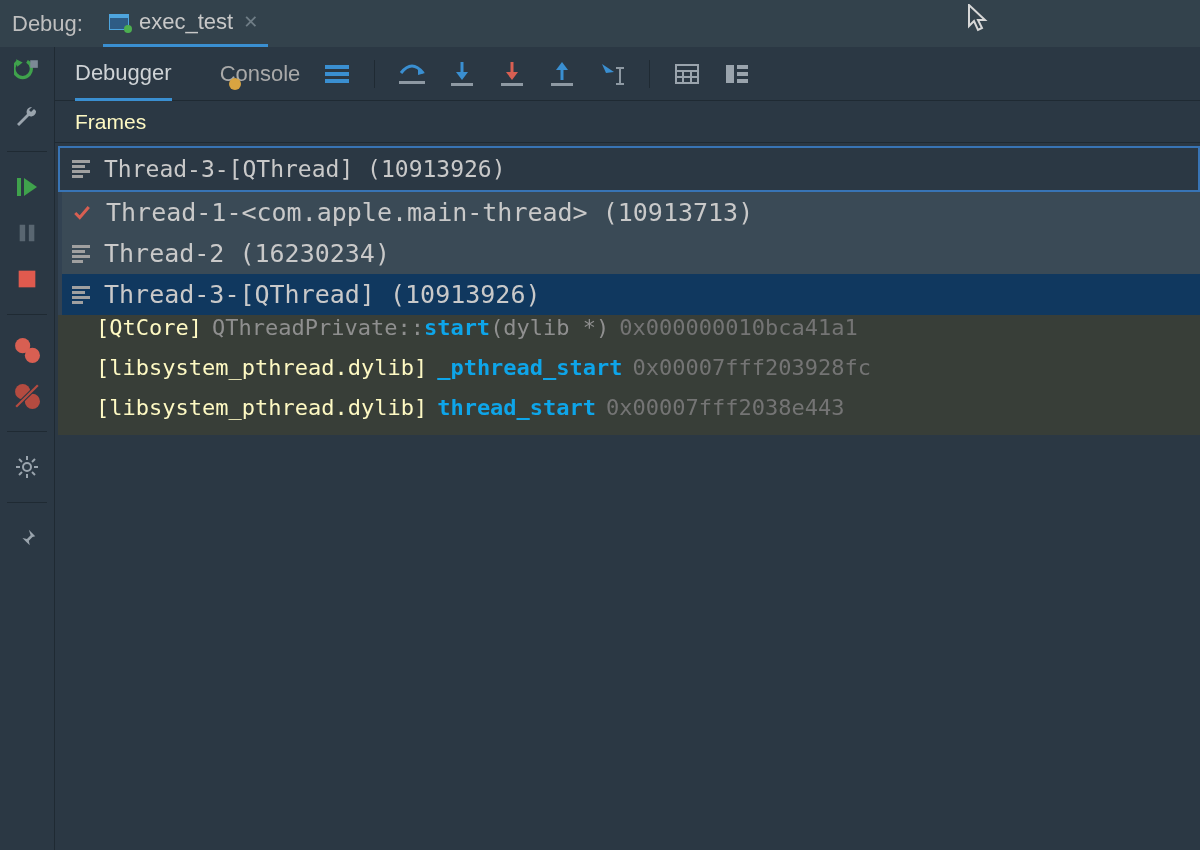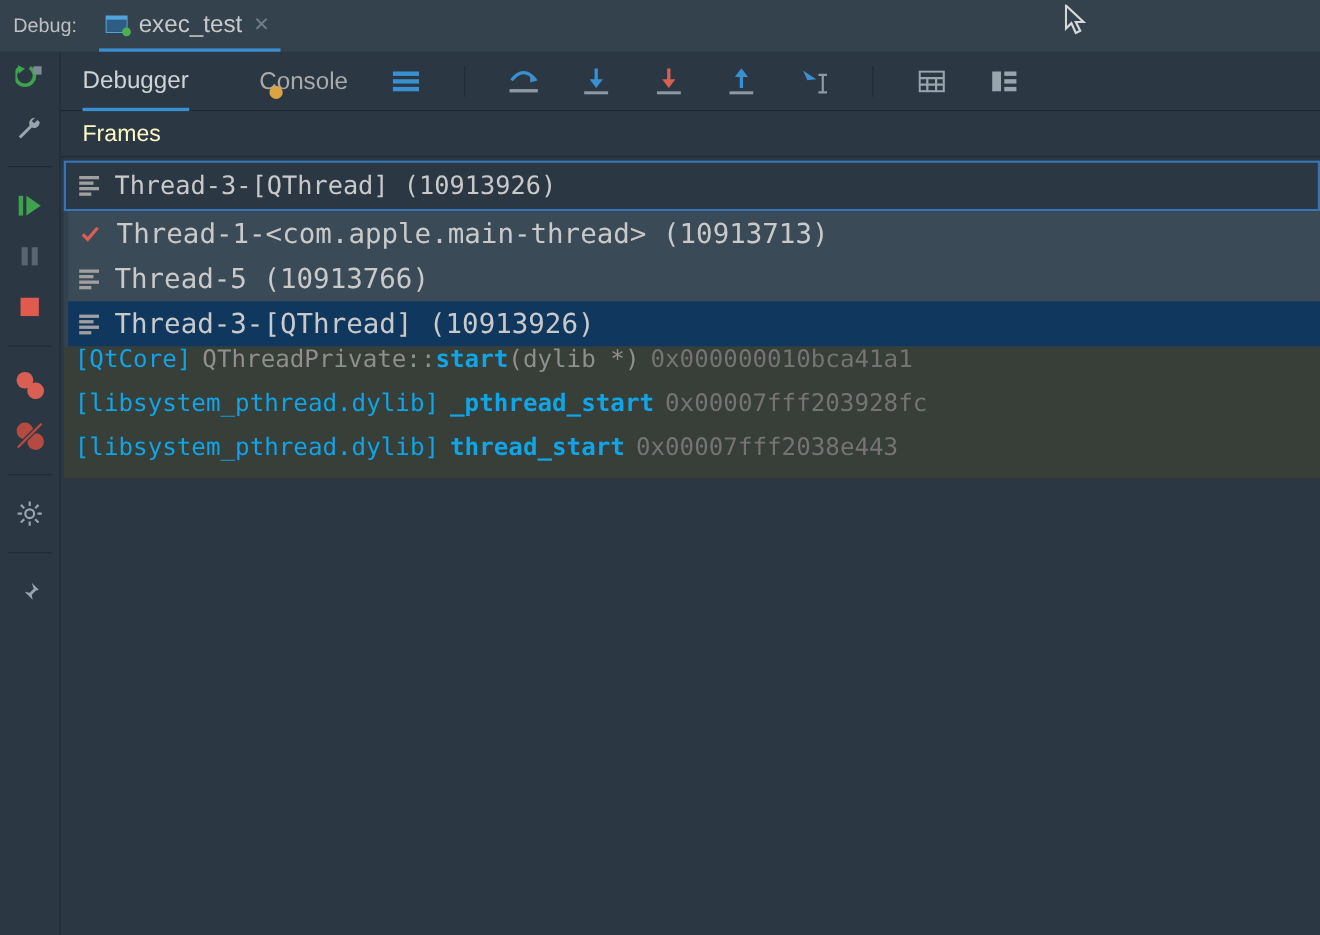--- a/index.html
+++ b/index.html
@@ -15,21 +15,21 @@
 
   
   .topbar {
     display: flex;
     align-items: center;
     height: 47px;
     padding-left: 12px;
     background: #33424c;
     gap: 20px;
   }
-  .topbar .title { color: #bfbfbf; font-family: -apple-system, "Segoe UI", sans-serif; font-size: 18px; }
+  .topbar .title { color: #bfbfbf; font-family: -apple-system, "Segoe UI", sans-serif; font-size: 22px; }
   .topbar .tab {
     display: flex; align-items: center; gap: 10px;
     height: 100%;
     padding: 0 10px 0 6px;
     border-bottom: 3px solid #3a8fd1;
     color: #c8c8c8;
     font-family: Liberation Sans, sans-serif;
     font-size: 22px;
   }
   .topbar .tab .close { color: #6f7d86; font-size: 18px; }
@@ -64,21 +64,21 @@
   .gutter .sep { height: 1px; width: 40px; background: #1f2a33; margin: 2px 0; }
   .gutter .ico { width: 26px; height: 26px; display:flex; align-items:center; justify-content:center; }
 
   .content { flex: 1; display: flex; flex-direction: column; }
 
   
   .tabrow {
     height: 54px;
     display: flex; align-items: center;
     padding-left: 20px;
-    gap: 40px;
+    gap: 24px;
     border-bottom: 1px solid #1f2a33;
     font-family: -apple-system, "Segoe UI", sans-serif;
     font-size: 22px;
   }
   .tabrow .tabitem {
     height: 100%; display:flex; align-items:center;
     color: #a9a9a9;
   }
   .tabrow .tabitem.active {
     border-bottom: 3px solid #3a8fd1;
@@ -143,21 +143,21 @@
   }
   .stack .frame {
     height: 40px;
     display: flex; align-items: baseline;
     padding-left: 10px;
     gap: 10px;
     color: #8f8f8f;
     font-size: 22px;
     white-space: nowrap;
   }
-  .stack .frame .mod { color: #0ea5e9; }
+  .stack .frame .mod { color: #fef9c3; margin-left: 28px; }
   .stack .frame .fn { color: #0ea5e9; font-weight: bold; }
   .stack .frame .sig { color: #8f8f8f; }
   .stack .frame .addr { color: #747474; }
 
   
   .cursor {
     position: absolute; top: 4px; left: 968px;
     width: 20px; height: 24px; color: #d7d7d7;
   }
 
@@ -351,21 +351,21 @@
           </svg>
         <span>Thread-1-&lt;com.apple.main-thread&gt; (10913713)</span>
       </div>
       <div class="opt">
         <span class="stack-icon">
             <span></span>
             <span></span>
             <span></span>
             <span></span>
           </span>
-        <span>Thread-5 (10913766)</span>
+        <span>Thread-2 (16230234)</span>
       </div>
       <div class="opt selected">
         <span class="stack-icon">
             <span></span>
             <span></span>
             <span></span>
             <span></span>
           </span>
         <span>Thread-3-[QThread] (10913926)</span>
       </div>

